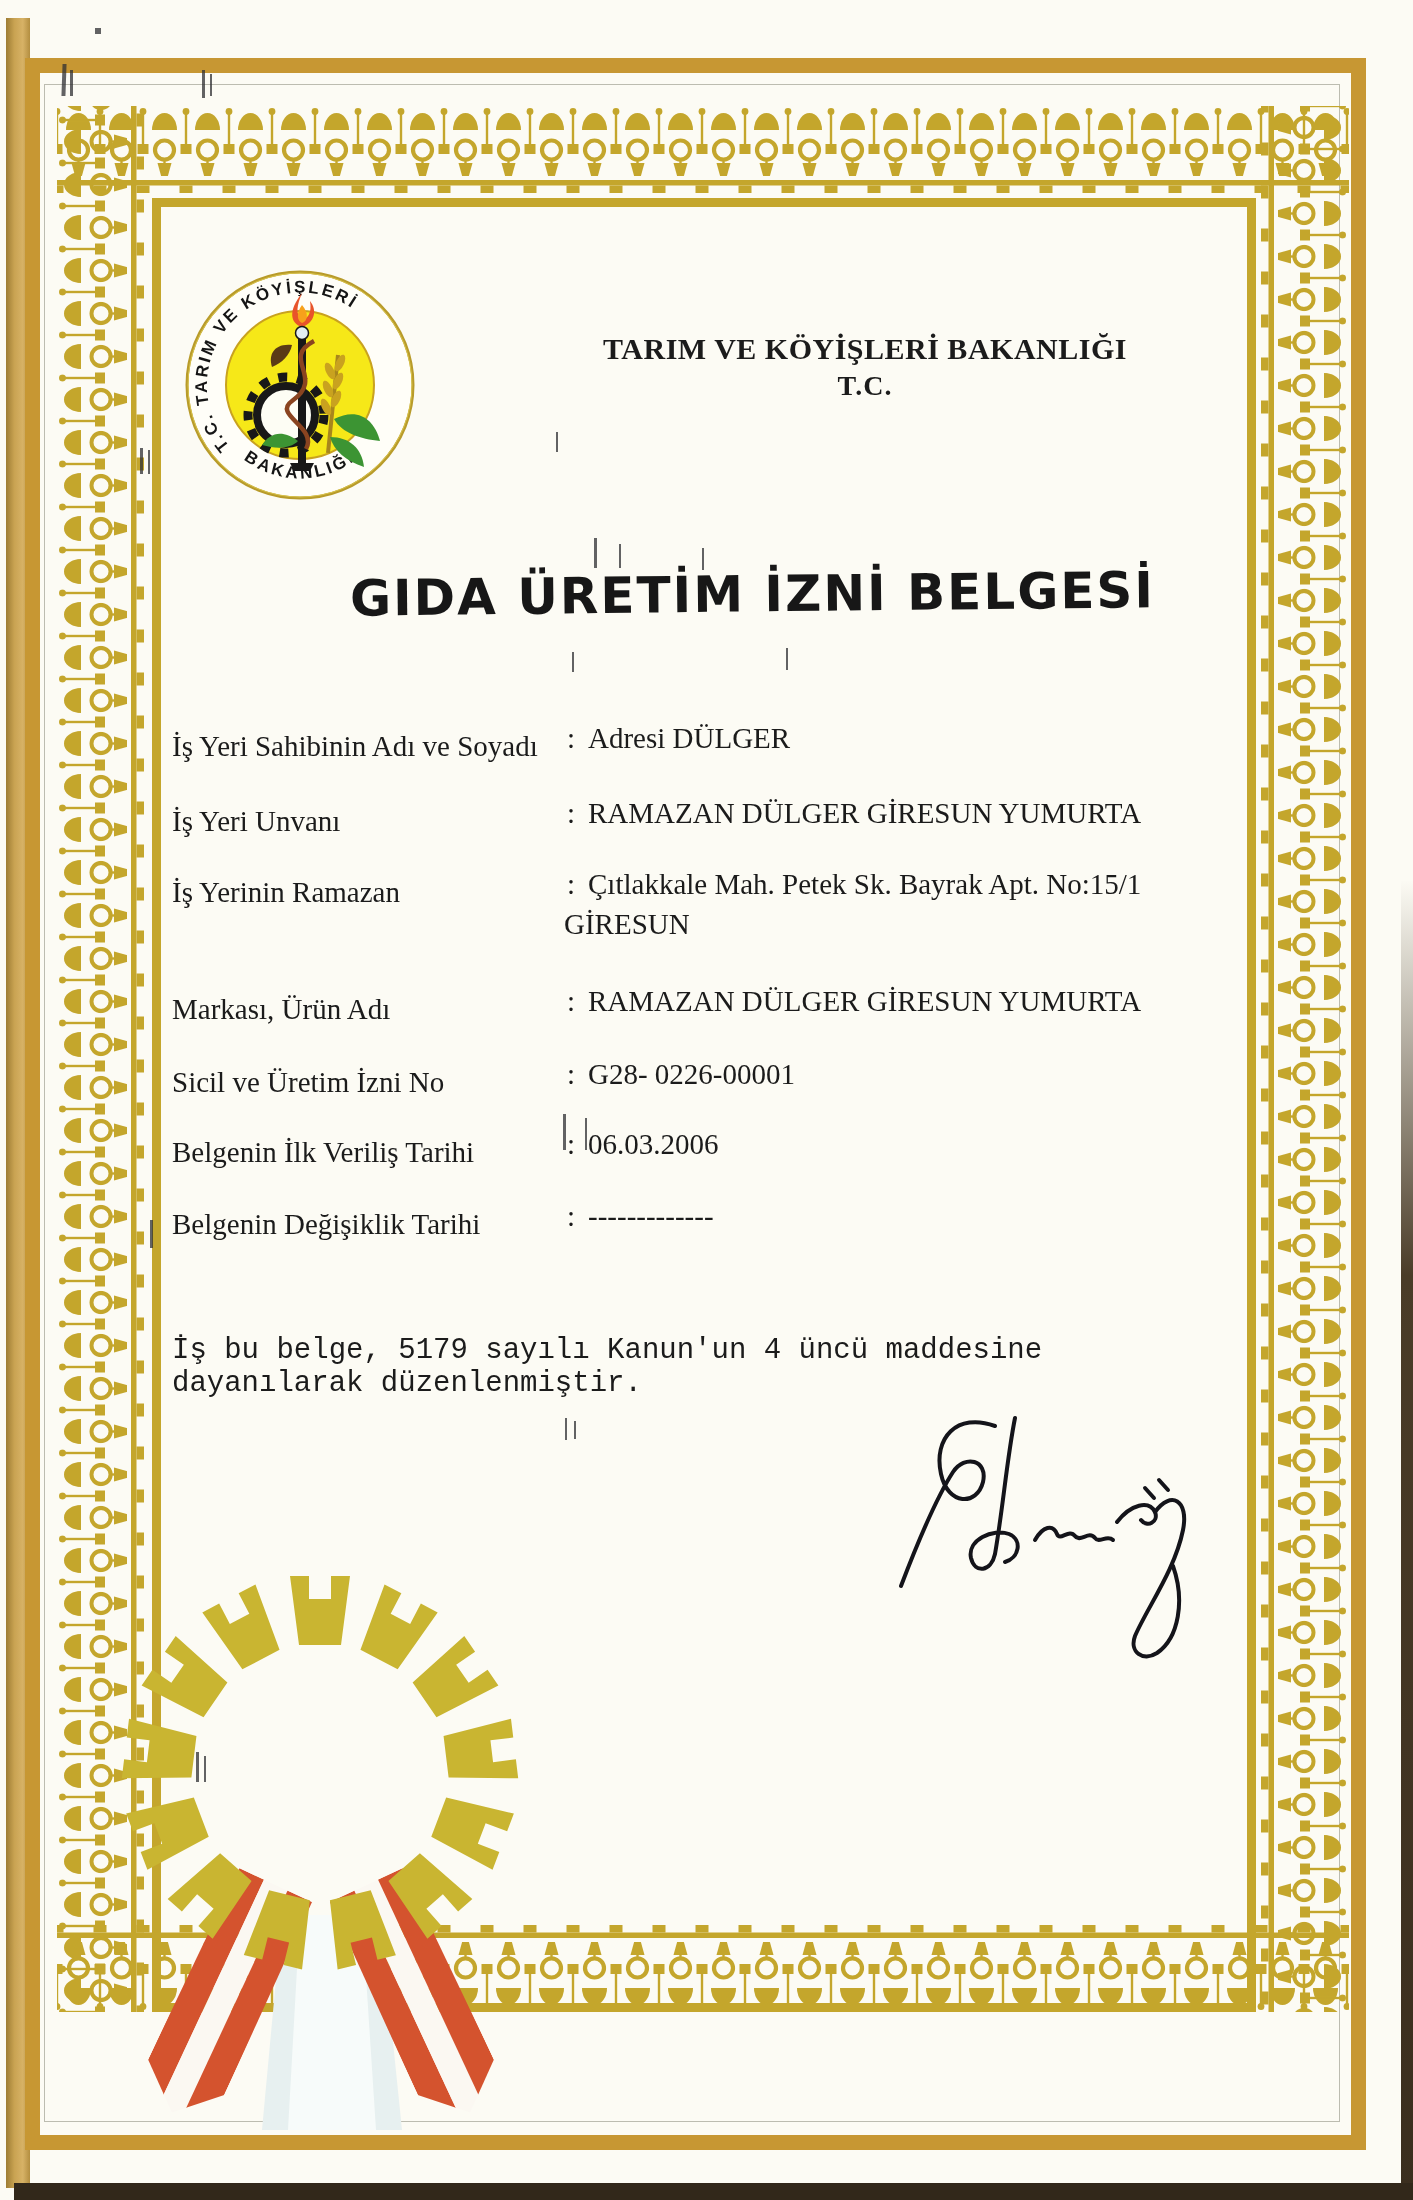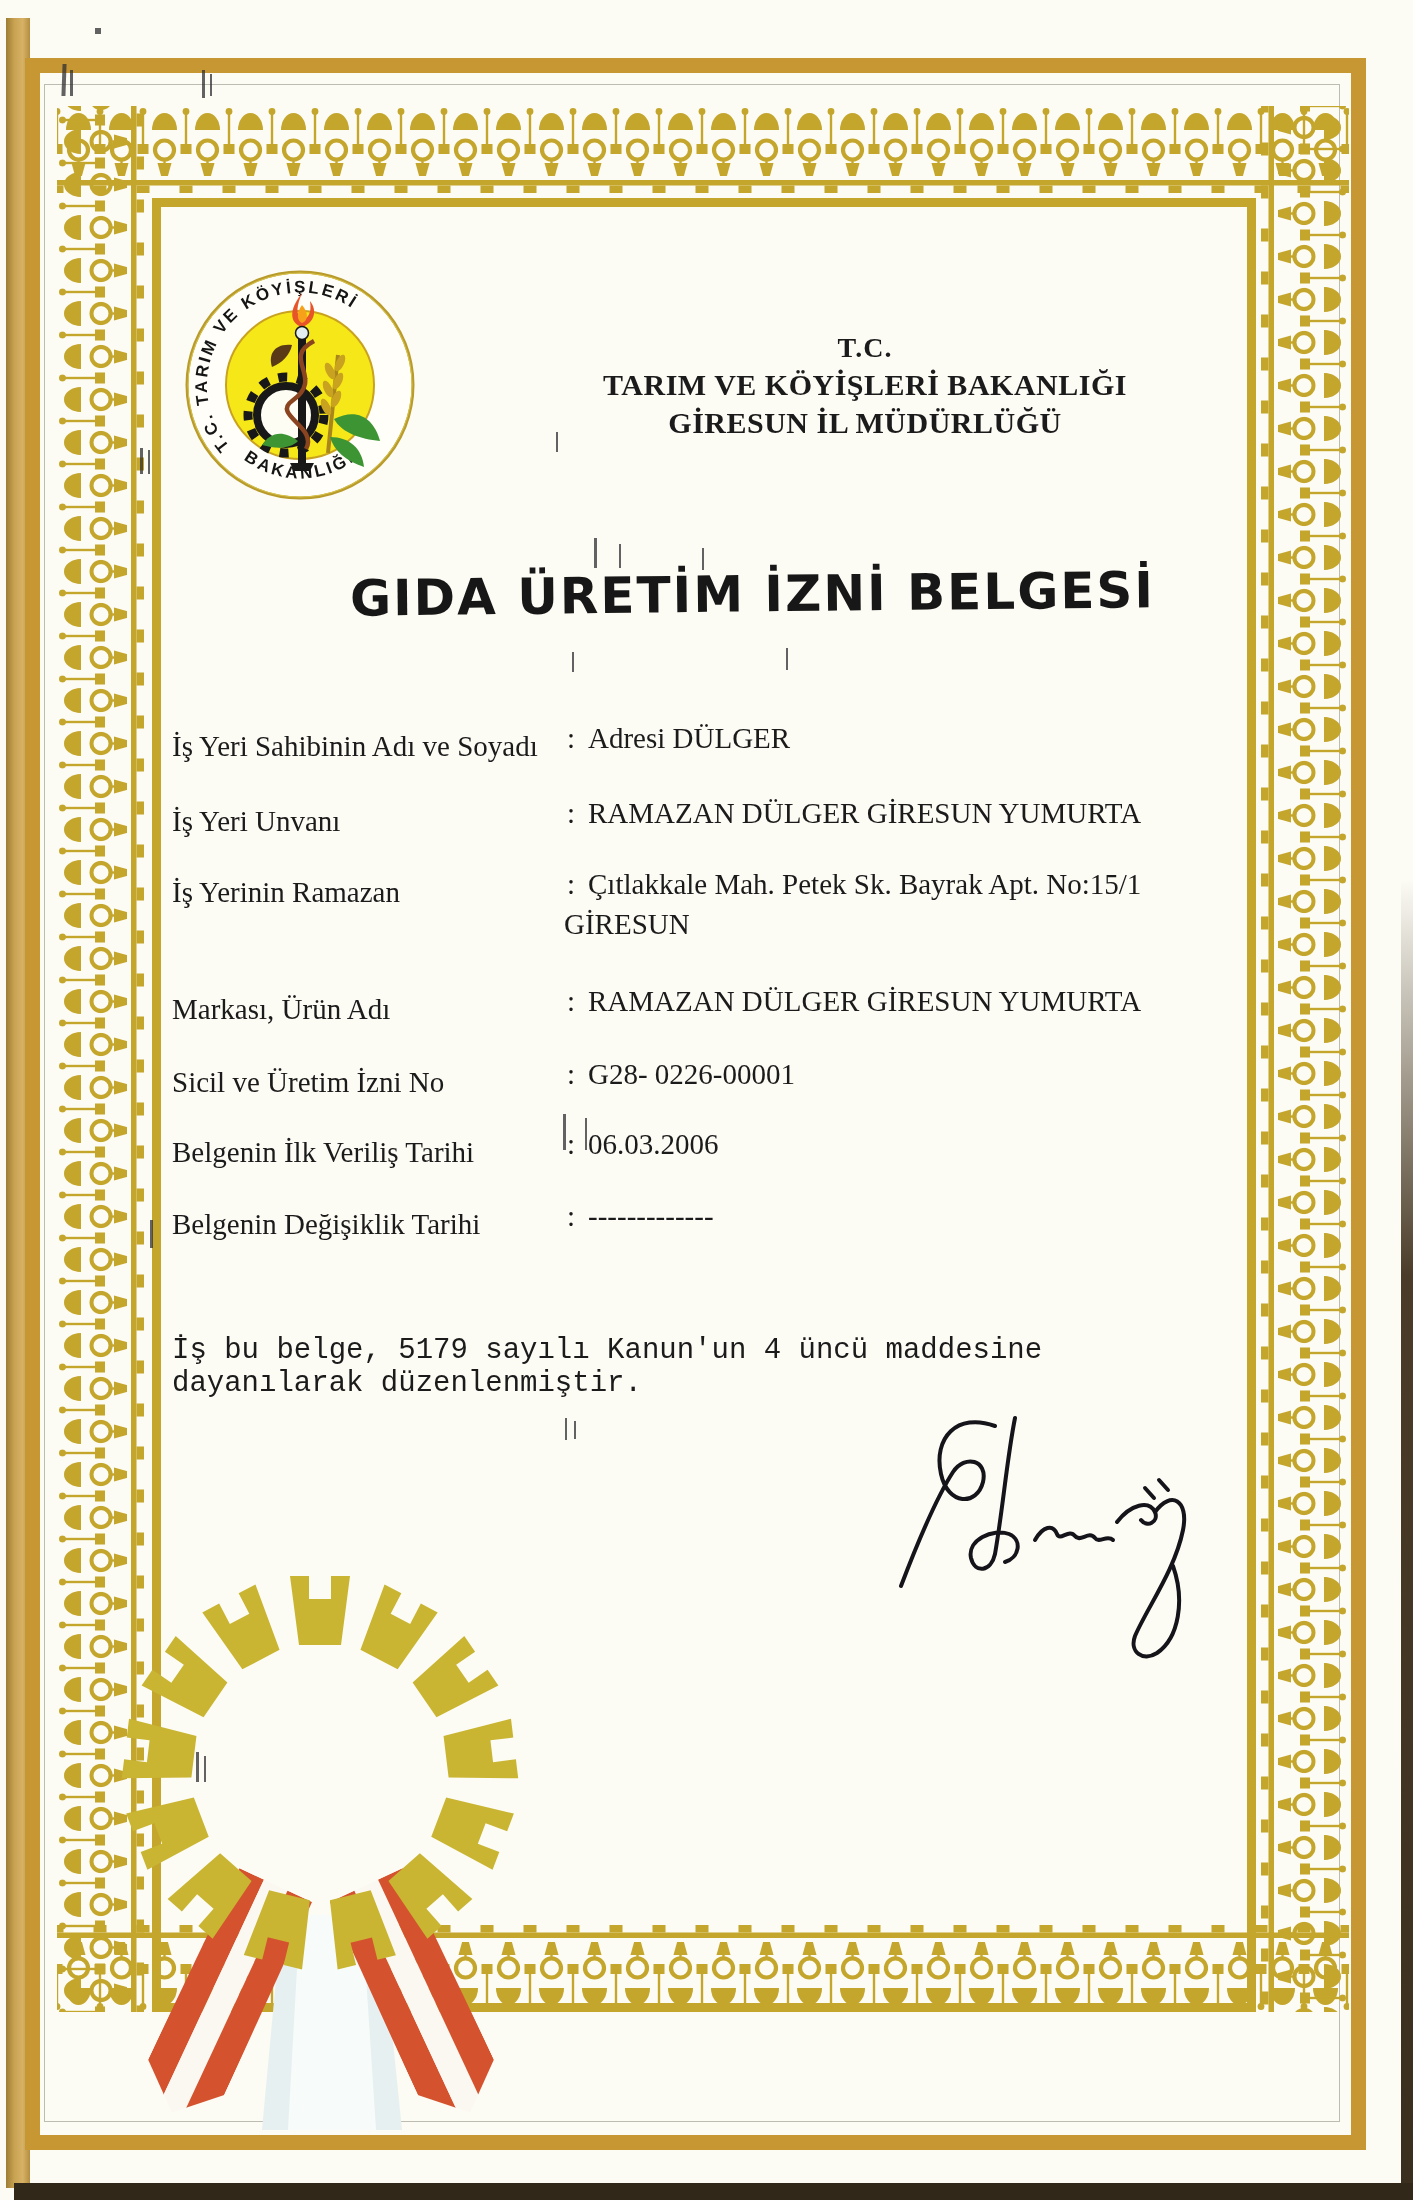--- a/index.html
+++ b/index.html
@@ -132,23 +132,22 @@
         <path d="M2,-92 C-12,-74 -10,-62 2,-58 C14,-62 18,-74 10,-84 C12,-72 8,-66 2,-66 C-5,-70 -3,-80 2,-92 Z" fill="#e8542a"></path>
         <path d="M2,-80 C-4,-72 -3,-64 2,-62 C8,-64 9,-72 2,-80 Z" fill="#f7a11b"></path>
         <circle cx="2" cy="-52" r="6.5" fill="#e3eef0" stroke="#181818" stroke-width="1.5"></circle>
         <path d="M14,-44 C-20,-26 26,-8 -8,16 C-28,30 18,42 6,64" stroke="#8a4420" stroke-width="4.5" fill="none"></path>
         <path d="M-8,-40 C-26,-42 -32,-30 -28,-18 C-18,-22 -10,-30 -8,-40 Z" fill="#5a3a16"></path>
       </g>
     </g>
   </svg>
 
   <div class="abs" id="header-block">
+    <div id="header-ministry">TARIM VE KÖYİŞLERİ BAKANLIĞI</div>
     <div id="header-tc">T.C.</div>
-    <div id="header-ministry">TARIM VE KÖYİŞLERİ BAKANLIĞI</div>
-    <div id="header-office">GİRESUN İL MÜDÜRLÜĞÜ</div>
   </div>
 
   <div class="abs" id="certificate-title">GIDA ÜRETİM İZNİ BELGESİ</div>
 
   <div class="frow" style="top:722px">
     <span class="flabel">İş Yeri Sahibinin Adı ve Soyadı</span>
     <span class="fcolon">:</span>
     <span class="fvalue">Adresi DÜLGER</span>
   </div>
   <div class="frow" style="top:797px">

